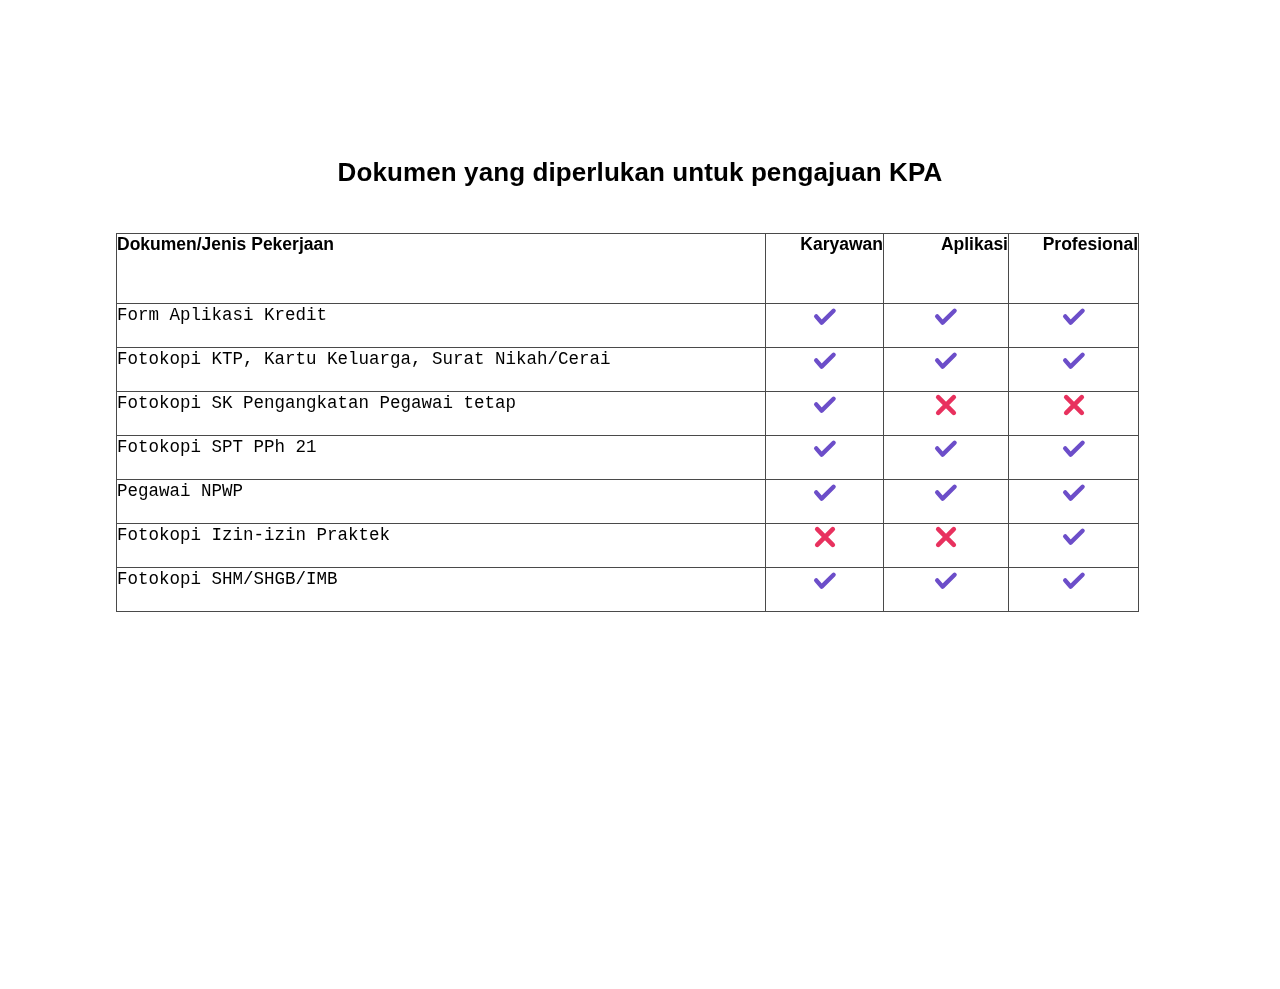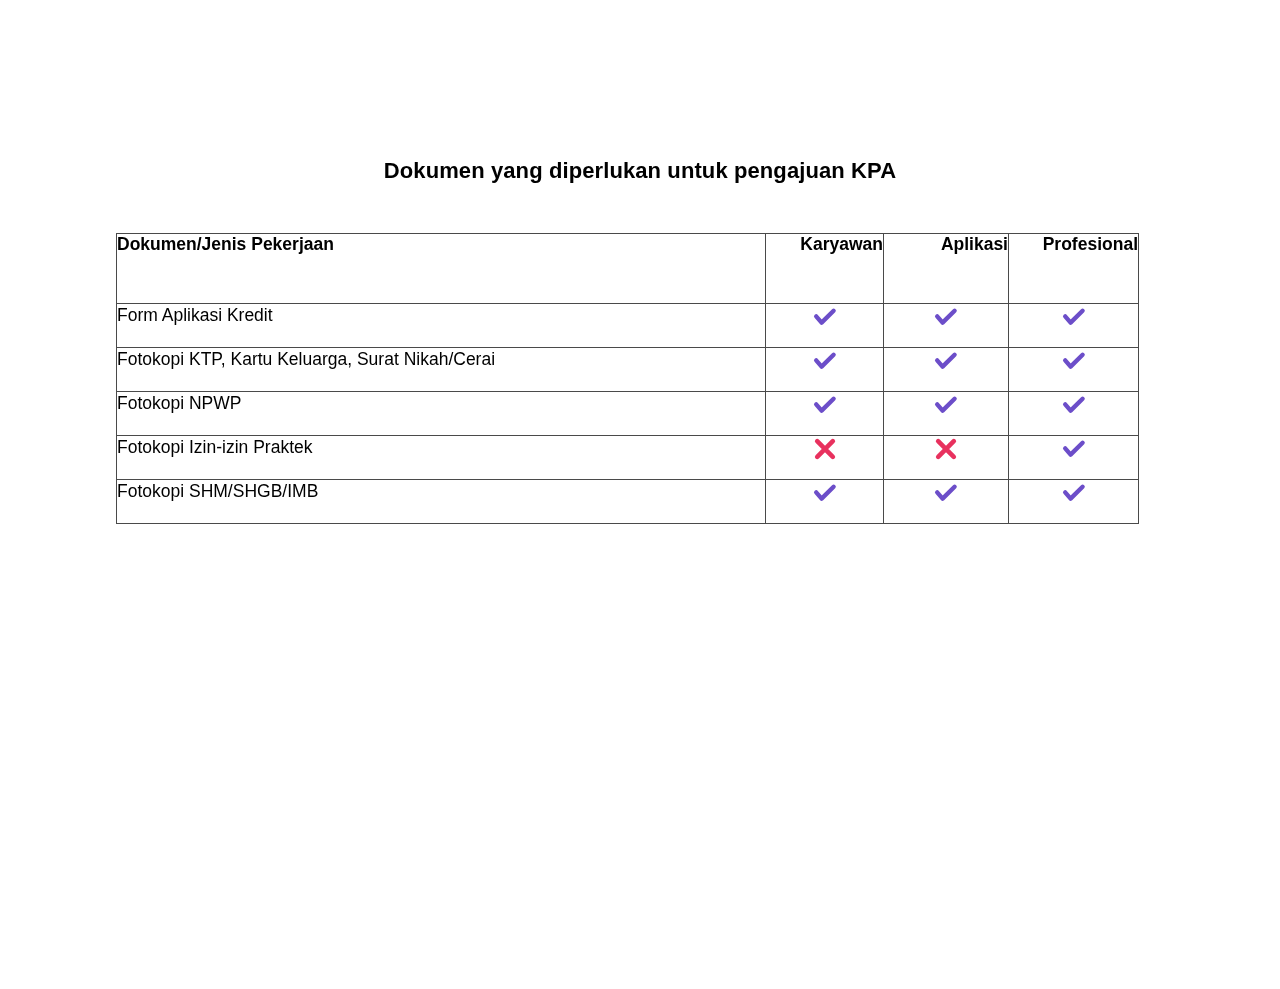--- a/index.html
+++ b/index.html
@@ -21,21 +21,21 @@
     height: 989px;
     background: #ffffff;
   }
 
   .page-title {
     position: absolute;
     left: 0;
     top: 158px;
     width: 1280px;
     text-align: center;
-    font-size: 22px;
+    font-size: 26px;
     font-weight: bold;
     letter-spacing: 0.1px;
     color: #000000;
     line-height: 1.15;
   }
 
   .table-wrap {
     position: absolute;
     left: 116px;
     top: 233px;
@@ -80,20 +80,21 @@
     text-align: right;
   }
 
   
   .doc-cell {
     font-size: 17.5px;
     line-height: 1.3;
     text-align: left;
     padding: 10px 10px 10px 9px;
     box-sizing: border-box;
+    font-family: Liberation Mono, monospace;
   }
 
   
   .mark-cell {
     text-align: center;
     vertical-align: middle;
     padding: 0;
   }
 
   .row-std .doc-cell,
@@ -152,21 +153,45 @@
                   <path d="M4.2 12.4 L9.6 18.6 L21.6 6.8" fill="none" stroke="#6c4ec9" stroke-width="4.4" stroke-linecap="round" stroke-linejoin="round"></path>
                 </svg></span></td>
             <td class="mark-cell"><span class="mark check-color"><svg width="26" height="26" viewBox="0 0 26 26" aria-hidden="true">
                   <path d="M4.2 12.4 L9.6 18.6 L21.6 6.8" fill="none" stroke="#6c4ec9" stroke-width="4.4" stroke-linecap="round" stroke-linejoin="round"></path>
                 </svg></span></td>
             <td class="mark-cell"><span class="mark check-color"><svg width="26" height="26" viewBox="0 0 26 26" aria-hidden="true">
                   <path d="M4.2 12.4 L9.6 18.6 L21.6 6.8" fill="none" stroke="#6c4ec9" stroke-width="4.4" stroke-linecap="round" stroke-linejoin="round"></path>
                 </svg></span></td>
           </tr>
           <tr class="row row-std">
-            <td class="doc-cell">Fotokopi NPWP</td>
+            <td class="doc-cell">Fotokopi SK Pengangkatan Pegawai tetap</td>
+            <td class="mark-cell"><span class="mark check-color"><svg width="26" height="26" viewBox="0 0 26 26" aria-hidden="true">
+                  <path d="M4.2 12.4 L9.6 18.6 L21.6 6.8" fill="none" stroke="#6c4ec9" stroke-width="4.4" stroke-linecap="round" stroke-linejoin="round"></path>
+                </svg></span></td>
+            <td class="mark-cell"><span class="mark cross-color"><svg width="26" height="26" viewBox="0 0 26 26" aria-hidden="true">
+                  <path d="M5.2 5.2 L20.8 20.8 M20.8 5.2 L5.2 20.8" fill="none" stroke="#e8315e" stroke-width="4.6" stroke-linecap="round"></path>
+                </svg></span></td>
+            <td class="mark-cell"><span class="mark cross-color"><svg width="26" height="26" viewBox="0 0 26 26" aria-hidden="true">
+                  <path d="M5.2 5.2 L20.8 20.8 M20.8 5.2 L5.2 20.8" fill="none" stroke="#e8315e" stroke-width="4.6" stroke-linecap="round"></path>
+                </svg></span></td>
+          </tr>
+          <tr class="row row-std">
+            <td class="doc-cell">Fotokopi SPT PPh 21</td>
+            <td class="mark-cell"><span class="mark check-color"><svg width="26" height="26" viewBox="0 0 26 26" aria-hidden="true">
+                  <path d="M4.2 12.4 L9.6 18.6 L21.6 6.8" fill="none" stroke="#6c4ec9" stroke-width="4.4" stroke-linecap="round" stroke-linejoin="round"></path>
+                </svg></span></td>
+            <td class="mark-cell"><span class="mark check-color"><svg width="26" height="26" viewBox="0 0 26 26" aria-hidden="true">
+                  <path d="M4.2 12.4 L9.6 18.6 L21.6 6.8" fill="none" stroke="#6c4ec9" stroke-width="4.4" stroke-linecap="round" stroke-linejoin="round"></path>
+                </svg></span></td>
+            <td class="mark-cell"><span class="mark check-color"><svg width="26" height="26" viewBox="0 0 26 26" aria-hidden="true">
+                  <path d="M4.2 12.4 L9.6 18.6 L21.6 6.8" fill="none" stroke="#6c4ec9" stroke-width="4.4" stroke-linecap="round" stroke-linejoin="round"></path>
+                </svg></span></td>
+          </tr>
+          <tr class="row row-std">
+            <td class="doc-cell">Pegawai NPWP</td>
             <td class="mark-cell"><span class="mark check-color"><svg width="26" height="26" viewBox="0 0 26 26" aria-hidden="true">
                   <path d="M4.2 12.4 L9.6 18.6 L21.6 6.8" fill="none" stroke="#6c4ec9" stroke-width="4.4" stroke-linecap="round" stroke-linejoin="round"></path>
                 </svg></span></td>
             <td class="mark-cell"><span class="mark check-color"><svg width="26" height="26" viewBox="0 0 26 26" aria-hidden="true">
                   <path d="M4.2 12.4 L9.6 18.6 L21.6 6.8" fill="none" stroke="#6c4ec9" stroke-width="4.4" stroke-linecap="round" stroke-linejoin="round"></path>
                 </svg></span></td>
             <td class="mark-cell"><span class="mark check-color"><svg width="26" height="26" viewBox="0 0 26 26" aria-hidden="true">
                   <path d="M4.2 12.4 L9.6 18.6 L21.6 6.8" fill="none" stroke="#6c4ec9" stroke-width="4.4" stroke-linecap="round" stroke-linejoin="round"></path>
                 </svg></span></td>
           </tr>

